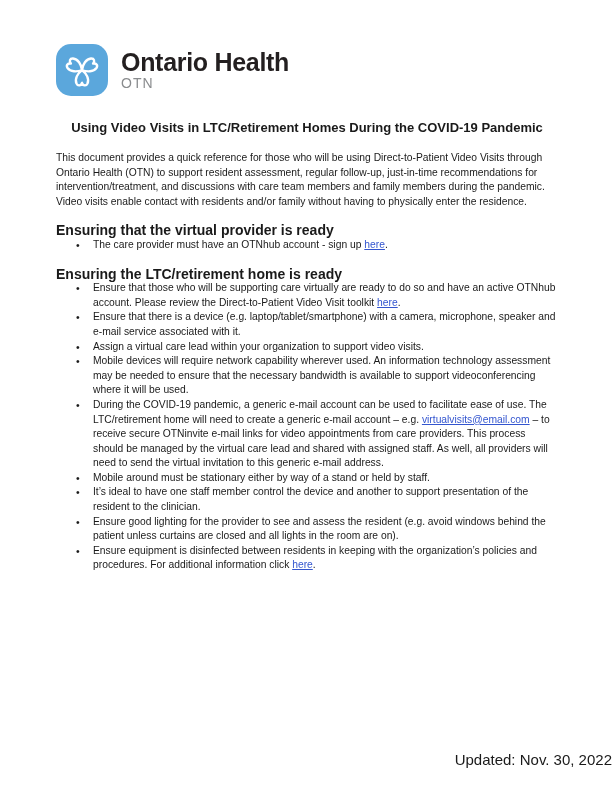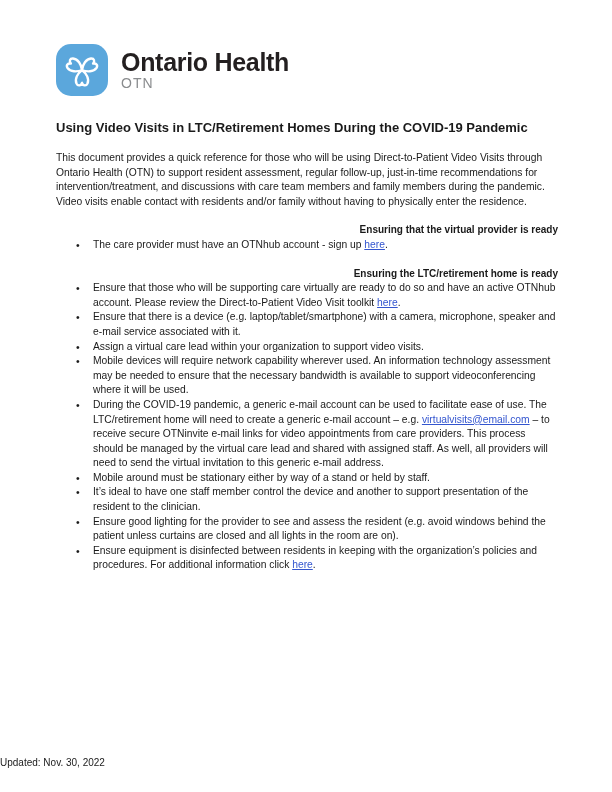--- a/index.html
+++ b/index.html
@@ -15,38 +15,38 @@
   }
   .content { padding:44px 54px 0 56px; }
 
   
   .logo-row { display:flex; align-items:center; gap:13px; }
   .logo-icon { width:52px; height:52px; flex:0 0 auto; }
   .logo-name { font-size:25px; font-weight:bold; color:#231f20; letter-spacing:-0.3px; line-height:26px; }
   .logo-sub  { font-size:14px; color:#8a8c8e; letter-spacing:1px; line-height:17px; }
 
   
-  .doc-title { font-size:13px; font-weight:bold; margin:24px 0 0 0; line-height:16px; }
+  .doc-title { font-size:13px; font-weight:bold; text-align:center; margin:24px 0 0 0; line-height:16px; }
   .intro { font-size:10.3px; line-height:14.6px; margin:15px 0 0 0; text-align:left; }
 
   
-  .sec-heading { font-size:10px; font-weight:bold; margin:14px 0 0 0; line-height:14.6px;text-align:right; }
+  .sec-heading { font-size:14px; font-weight:bold; margin:14px 0 0 0; line-height:14.6px; }
   .bullets { list-style:none; margin:0; padding:0; font-size:10.3px; line-height:14.6px; }
   .bullets li { position:relative; padding-left:37px; }
   .bullets li::before {
     content:"\2022";
     position:absolute; left:20px; top:0;
     font-size:10.5px;
   }
   .link { color:#3355cf; text-decoration:underline; }
 
   
   .footer {
     position:absolute; left:0; bottom:24px; width:100%;
-    text-align:left; font-size:10px; color:#1a1a1a;
+    text-align:right; font-size:15px; color:#1a1a1a;
   }
 </style>
 </head>
 <body>
 
 <div class="page">
   <div class="content">
 
     <header class="logo-row">
       <span class="logo-icon">

